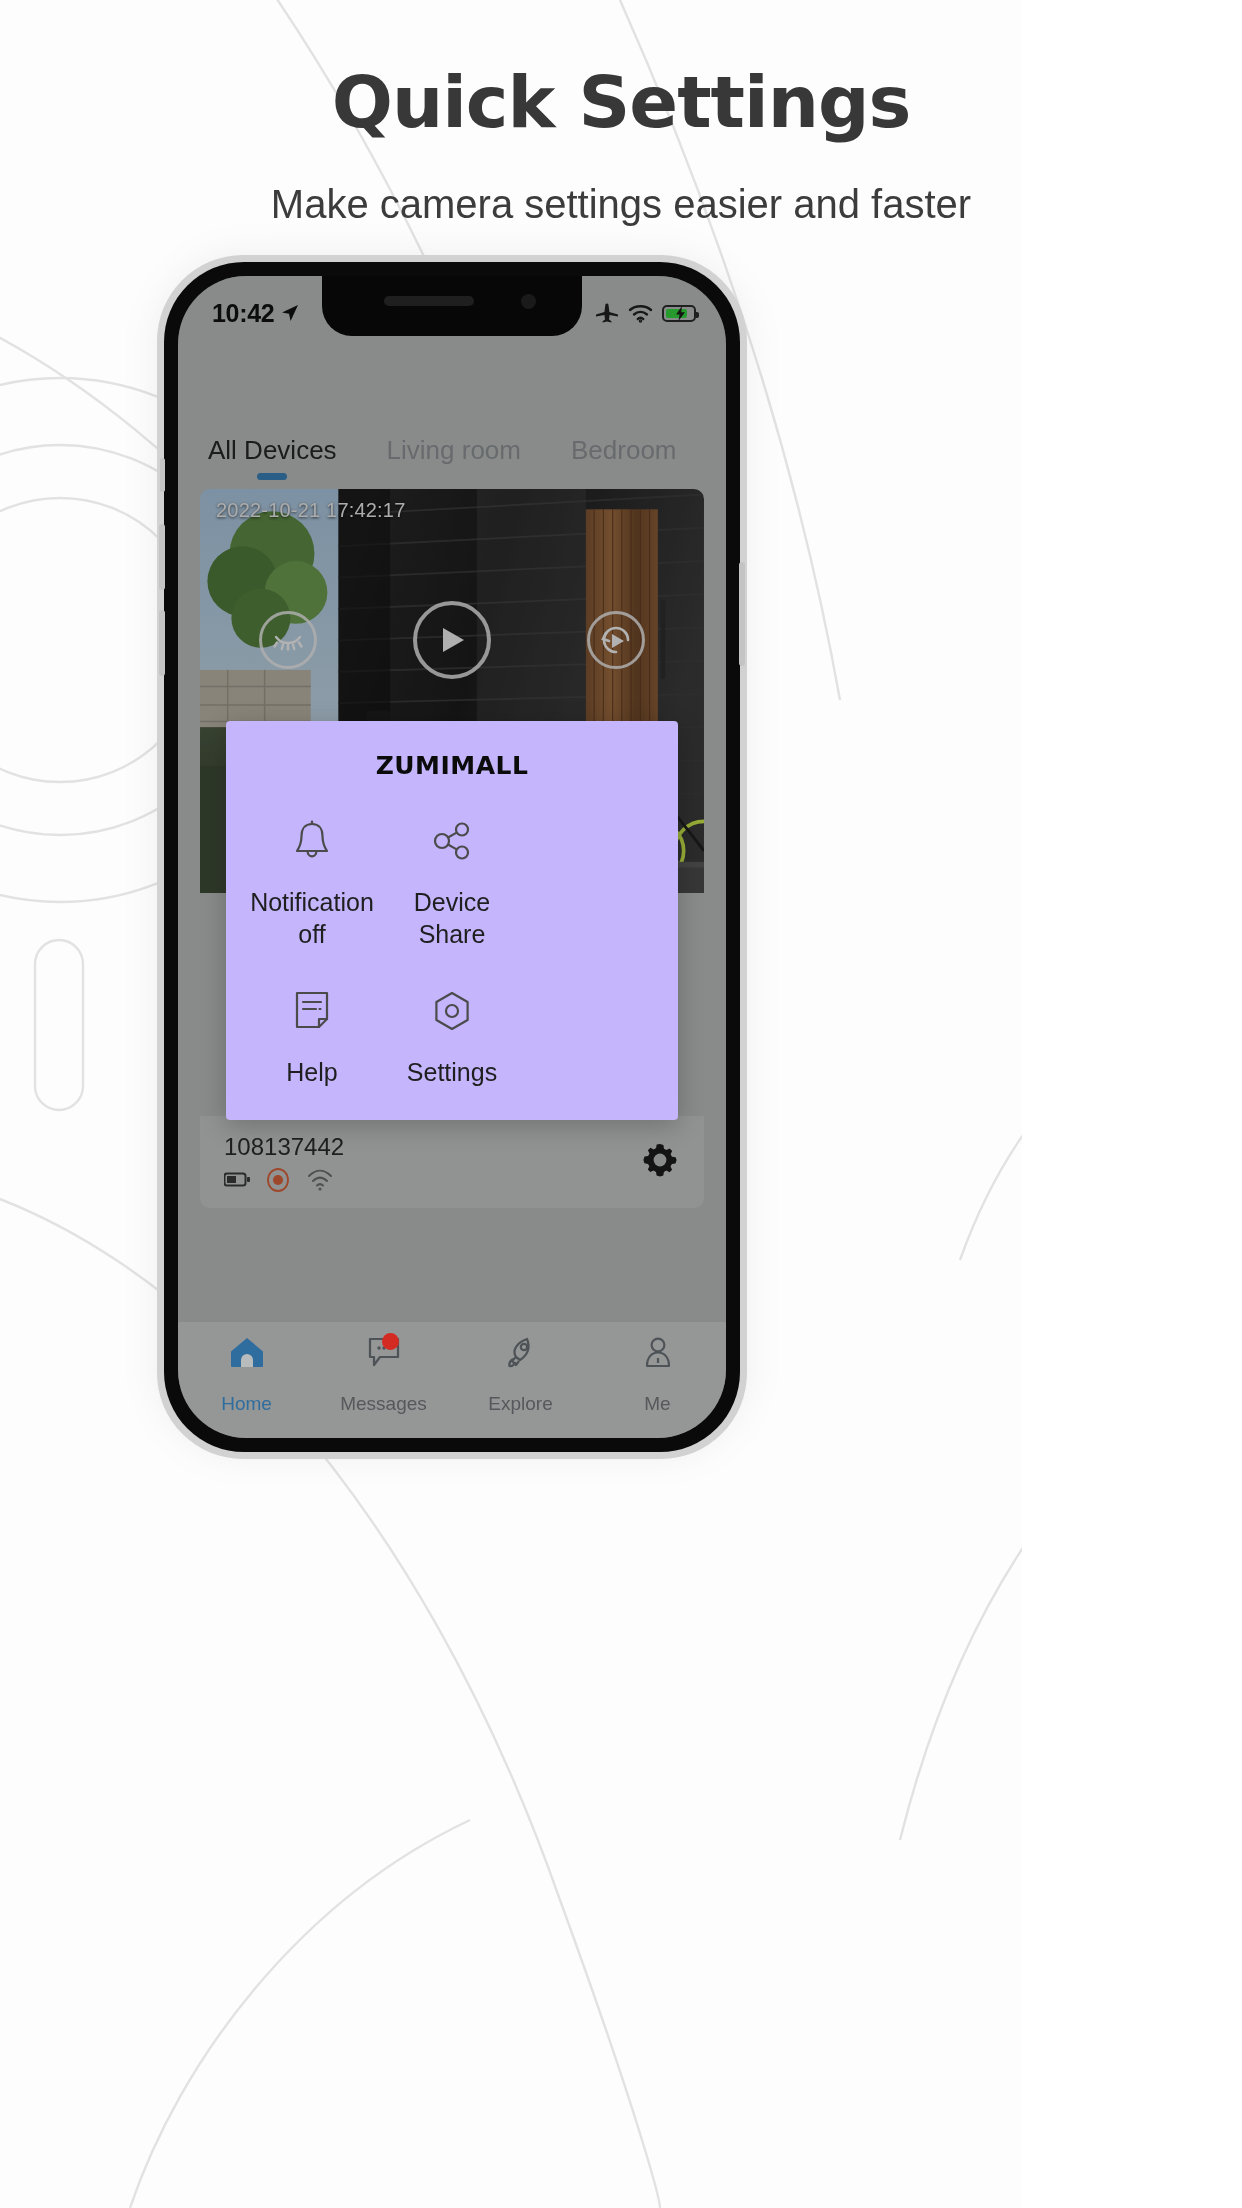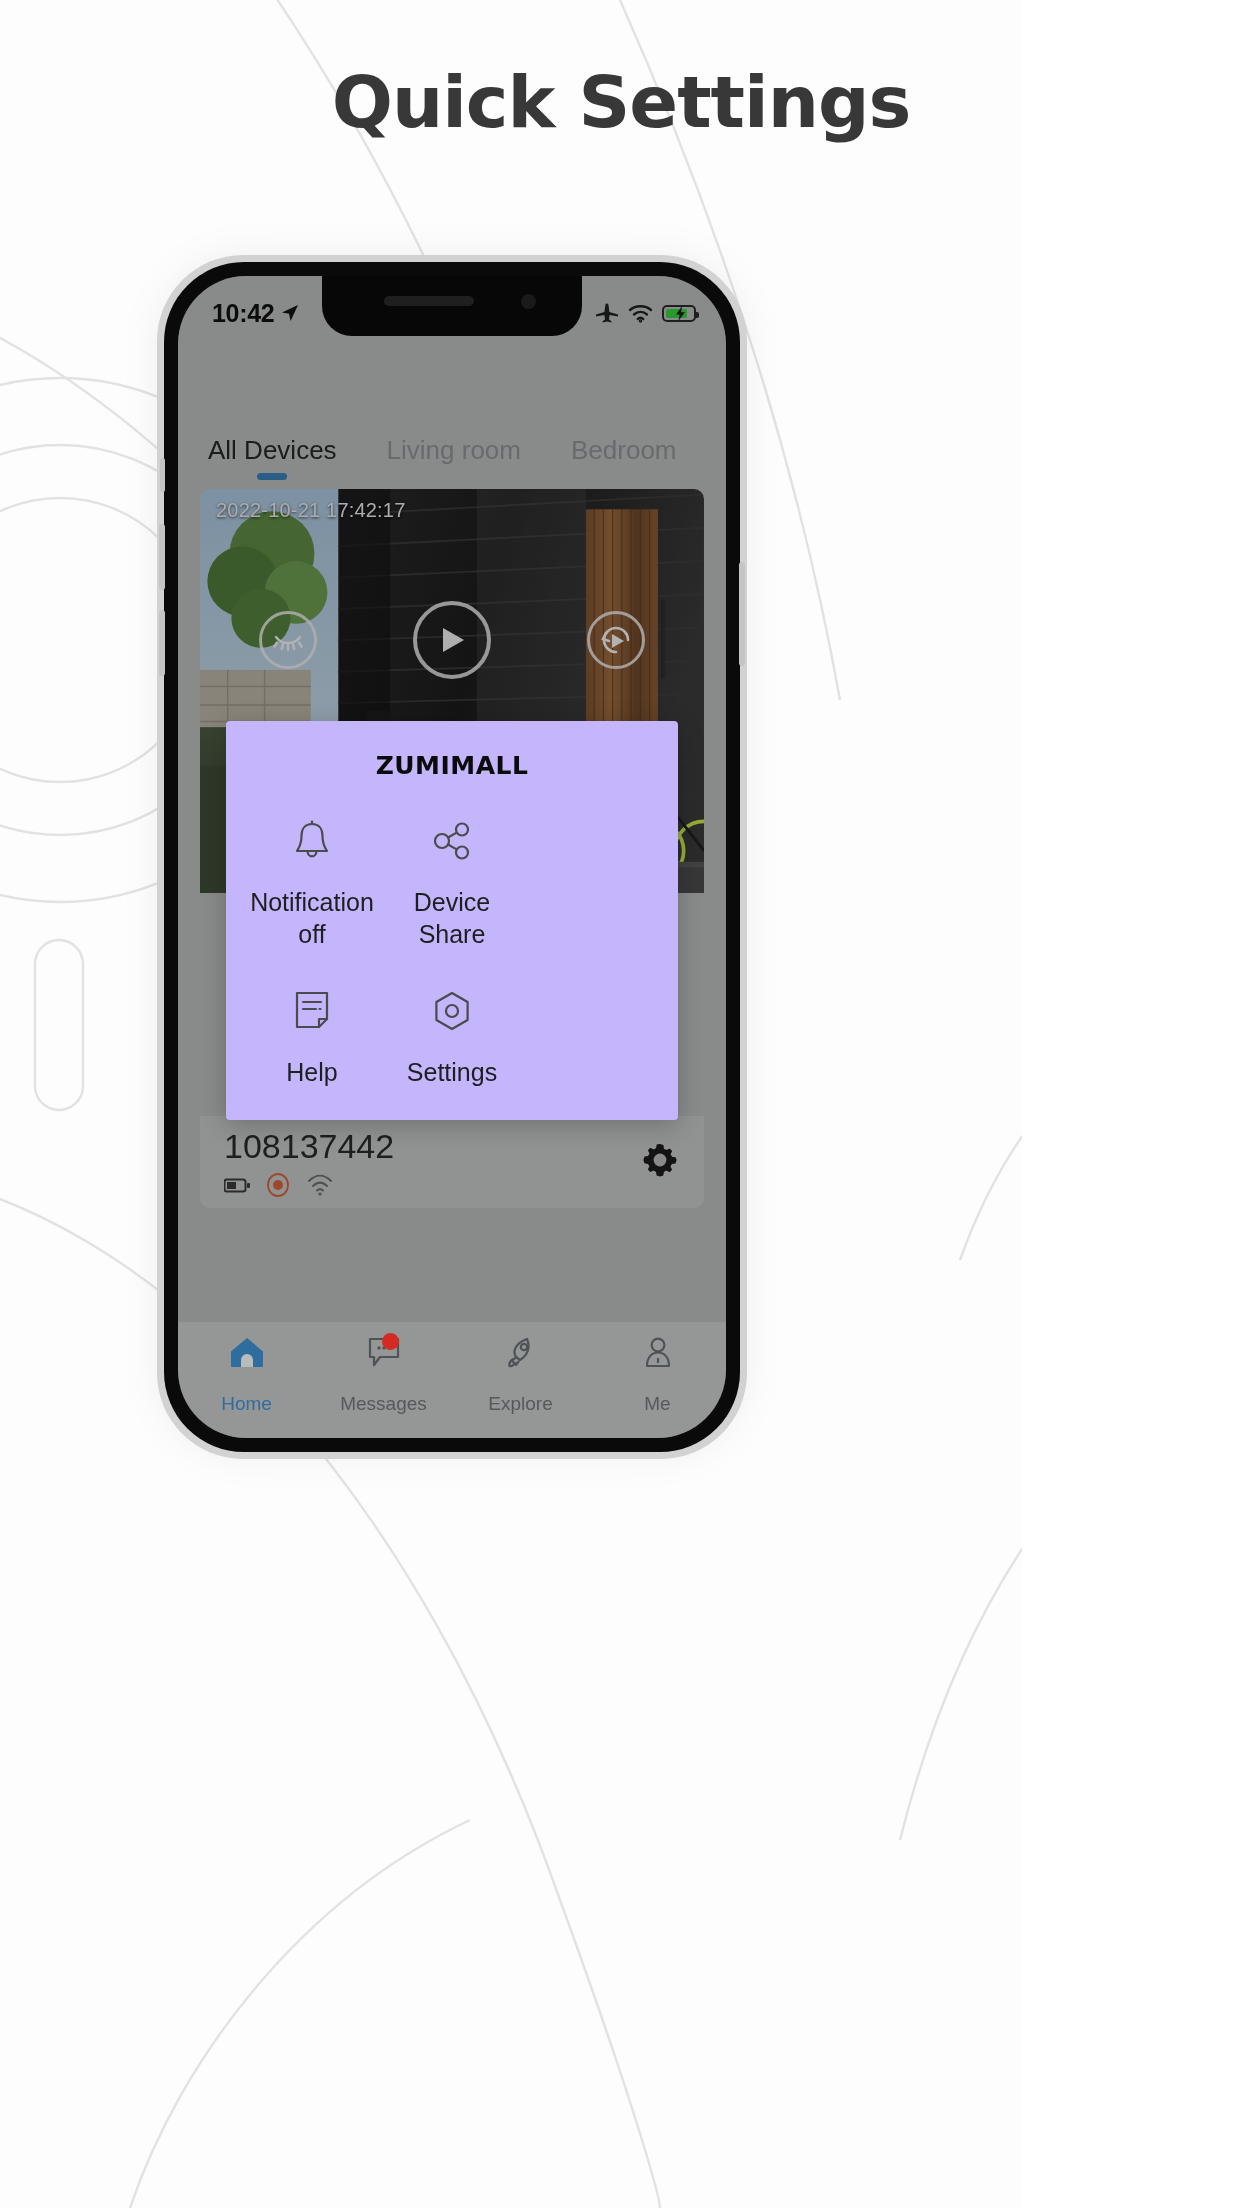--- a/index.html
+++ b/index.html
@@ -313,21 +313,21 @@
     top: 840px;
     height: 92px;
     background: rgba(255,255,255,0.16);
     border-radius: 0 0 10px 10px;
     display: flex;
     align-items: center;
     padding: 0 24px;
     z-index: 10;
   }
   .device-id {
-    font-size: 34px;
+    font-size: 24px;
     color: #2b2b2b;
     font-weight: 400;
   }
   .device-sub {
     display: flex;
     align-items: center;
     gap: 16px;
     margin-top: 7px;
   }
   .gear-btn { margin-left: auto; }
@@ -441,20 +441,21 @@
       <path d="M -80 300 C 220 420 470 760 600 1180"></path>
       <path d="M 250 -40 C 420 200 560 520 640 900"></path>
       <path d="M 620 0 C 700 180 790 420 840 700"></path>
       <path d="M 1260 1340 C 1080 1420 960 1600 900 1840"></path>
       <path d="M 1242 980 C 1100 1020 1010 1120 960 1260"></path>
       <path d="M 130 2208 C 180 2060 300 1900 470 1820"></path>
     </g>
   </svg>
 
   <h1 class="headline">Quick Settings</h1>
+  <p class="subhead">Make camera settings easier and faster</p>
 
   <div class="phone-shadow"></div>
 
   <div class="phone">
     <div class="phone-inner-frame">
 
       <div class="btn-side btn-mute"></div>
       <div class="btn-side btn-vol1"></div>
       <div class="btn-side btn-vol2"></div>
       <div class="btn-side btn-power"></div>

